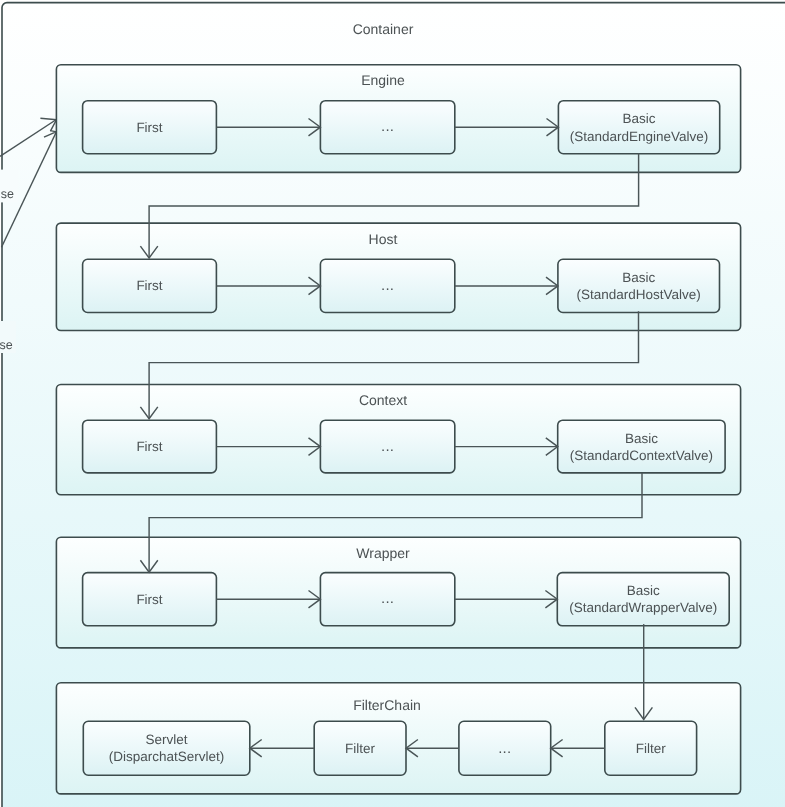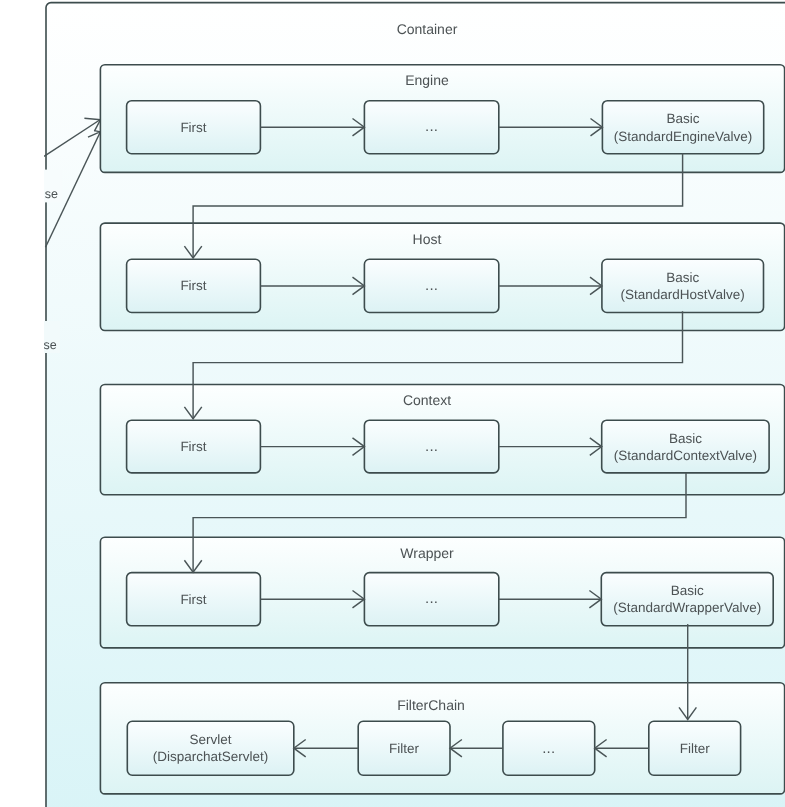--- a/index.html
+++ b/index.html
@@ -1,20 +1,20 @@
 <!DOCTYPE html>
 <html><head>
 <meta charset="utf-8">
 <title>Container Pipeline Diagram</title>
 <style>
   html, body { margin:0; padding:0; background:#ffffff; }
   body { width:785px; height:807px; overflow:hidden;
          font-family:"Liberation Sans", sans-serif;
          -webkit-font-smoothing:antialiased; }
-  #stage { position:relative; width:636px; height:807px;padding-left:44px; }
+  #stage { position:relative; width:636px; height:807px; }
   svg { display:block; }
   text { font-family:"Liberation Sans", sans-serif;
          text-rendering:geometricPrecision;
          -webkit-font-smoothing:antialiased; }
   .t-title { font-size:14px; fill:#4c5254; }
   .t-box   { font-size:13.5px; fill:#4c5254; }
   .t-dots  { font-size:15px; fill:#4c5254; letter-spacing:0.2px; }
   .t-small { font-size:12.5px; fill:#4c5254; }
 </style>
 </head>

